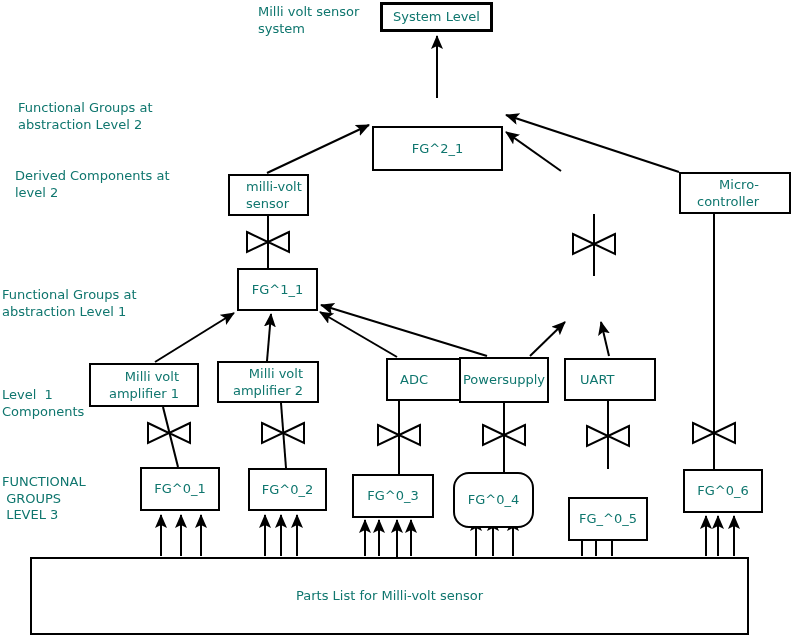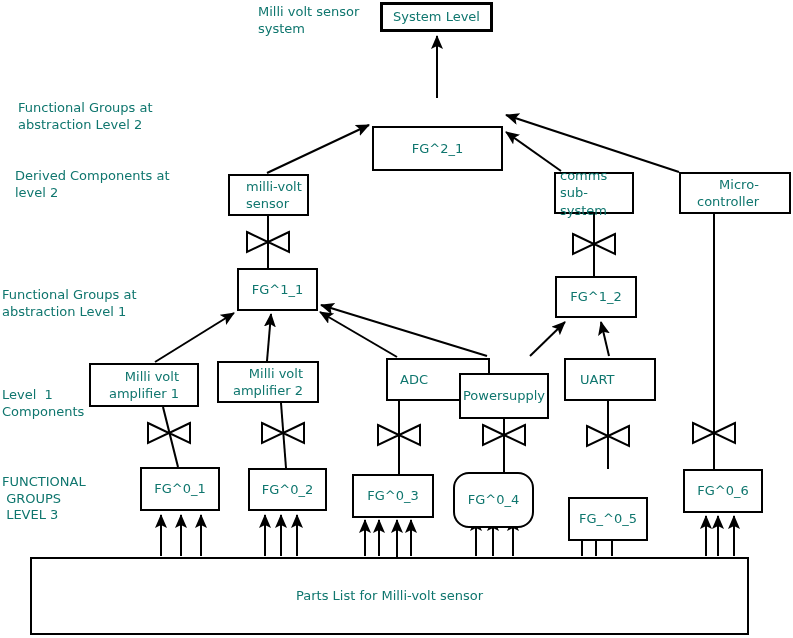--- a/index.html
+++ b/index.html
@@ -100,34 +100,31 @@
 Components</div>
   <div class="lbl" style="left:2px;   top:474px;">FUNCTIONAL
  GROUPS
  LEVEL 3</div>
 
   <div class="box thick" style="left:380px; top:2px;  width:113px; height:30px;">System Level</div>
   <div class="box" style="left:372px; top:98px;  width:131px; height:45px;margin-top:28px;">FG^2_1</div>
 
   <div class="box alignleft" style="left:228px; top:174px; width:81px;  height:42px; padding-left:16px;">milli-volt
 sensor</div>
-  <div class="box alignleft" style="left:554px; top:172px; width:80px;  height:42px; padding-left:4px;">comms
-sub-system</div>
   <div class="box alignleft" style="left:679px; top:172px; width:112px; height:42px; padding-left:16px;text-align:right;">Micro-
 controller</div>
 
   <div class="box" style="left:237px; top:268px; width:81px; height:43px;">FG^1_1</div>
-  <div class="box" style="left:555px; top:276px; width:82px; height:42px;">FG^1_2</div>
 
   <div class="box" style="left:89px;  top:363px; width:110px; height:44px;">Milli volt
 amplifier 1</div>
   <div class="box" style="left:217px; top:361px; width:102px; height:42px;">Milli volt
 amplifier 2</div>
   <div class="box alignleft" style="left:347px; top:358px; width:104px; height:43px; padding-left:12px;margin-left:39px;">ADC</div>
-  <div class="box" style="left:459px; top:373px; width:90px;  height:46px;">Powersupply</div>
+  <div class="box" style="left:459px; top:357px; width:90px;  height:46px;">Powersupply</div>
   <div class="box alignleft" style="left:564px; top:358px; width:92px;  height:43px; padding-left:14px;">UART</div>
 
   <div class="box" style="left:140px; top:467px; width:80px; height:44px;">FG^0_1</div>
   <div class="box" style="left:248px; top:468px; width:79px; height:43px;">FG^0_2</div>
   <div class="box" style="left:352px; top:474px; width:82px; height:44px;">FG^0_3</div>
   <div class="box" style="left:453px; top:472px; width:81px; height:56px;border-radius:16px;">FG^0_4</div>
   <div class="box" style="left:568px; top:469px; width:80px; height:44px;margin-top:28px;">FG_^0_5</div>
   <div class="box" style="left:683px; top:469px; width:80px; height:44px;">FG^0_6</div>
 
   <div class="box" style="left:30px; top:557px; width:719px; height:78px;">Parts List for Milli-volt sensor</div>

